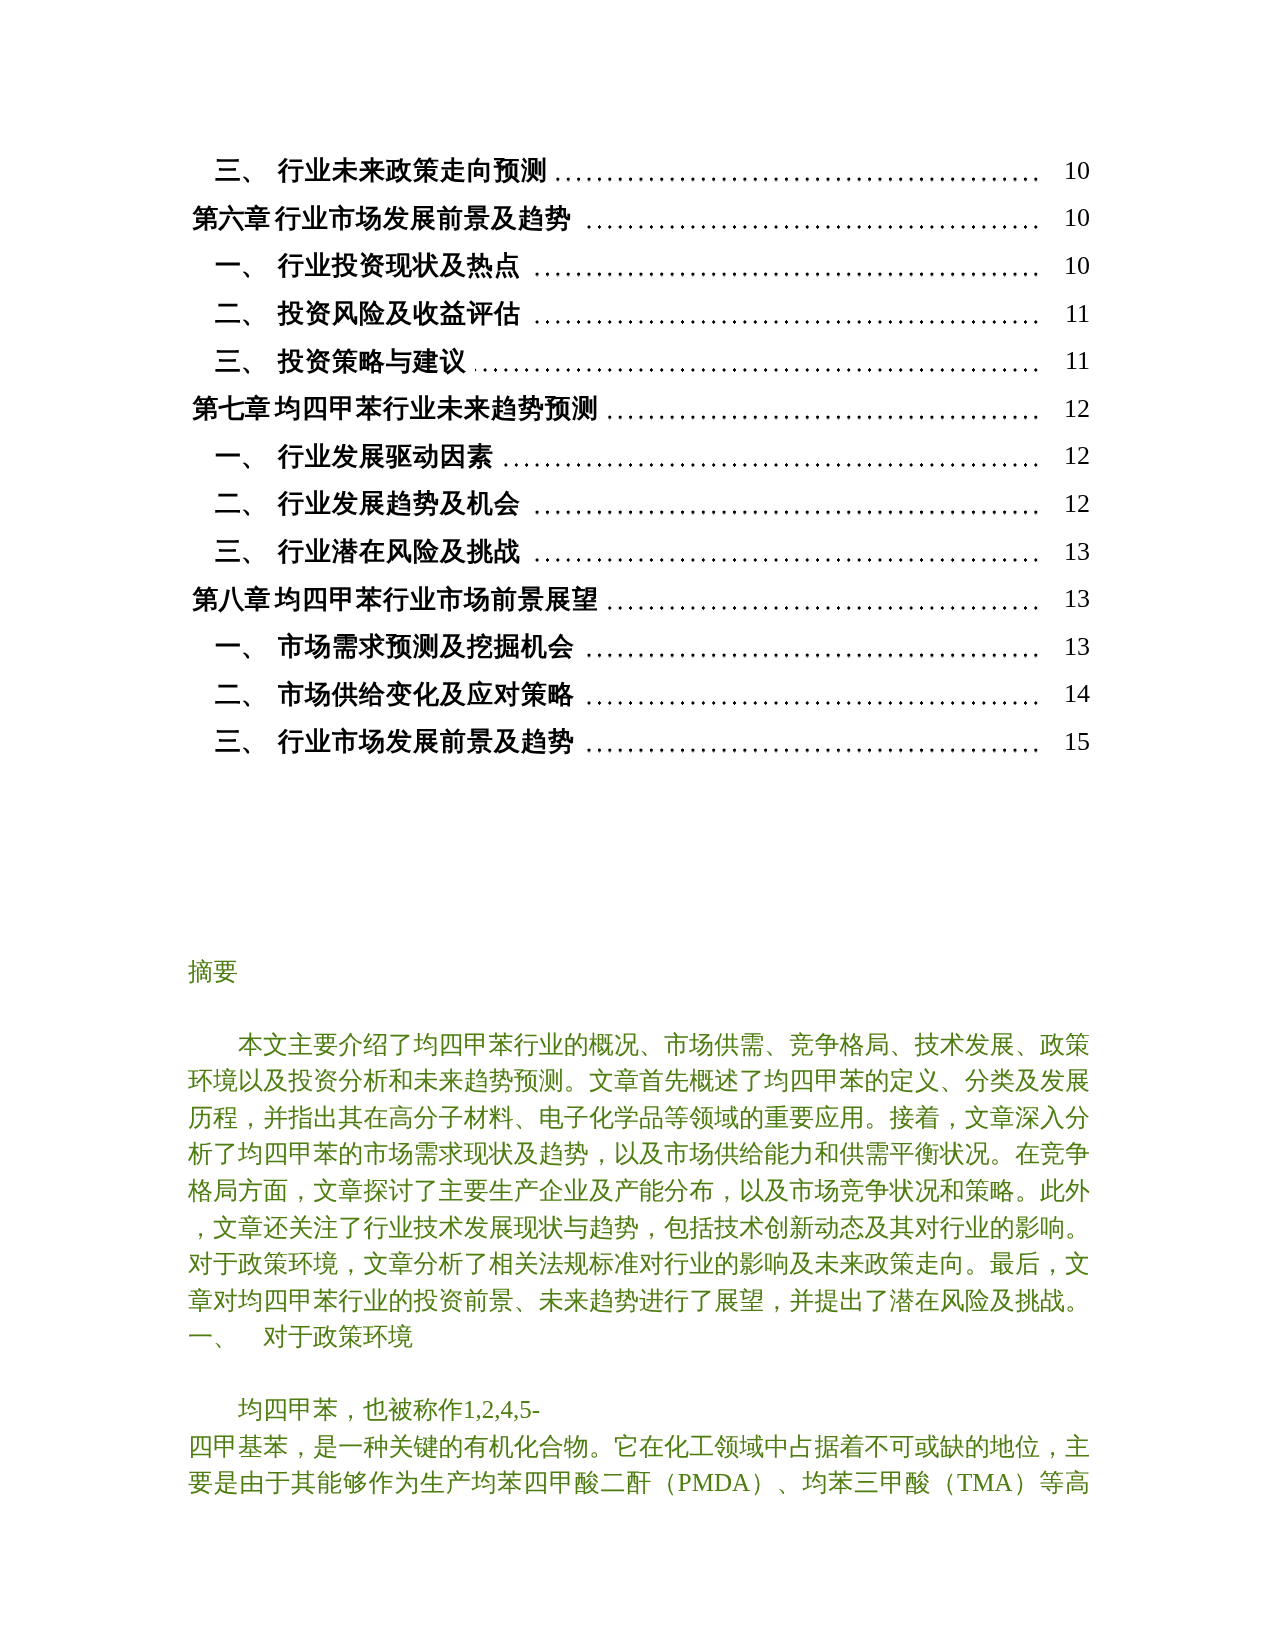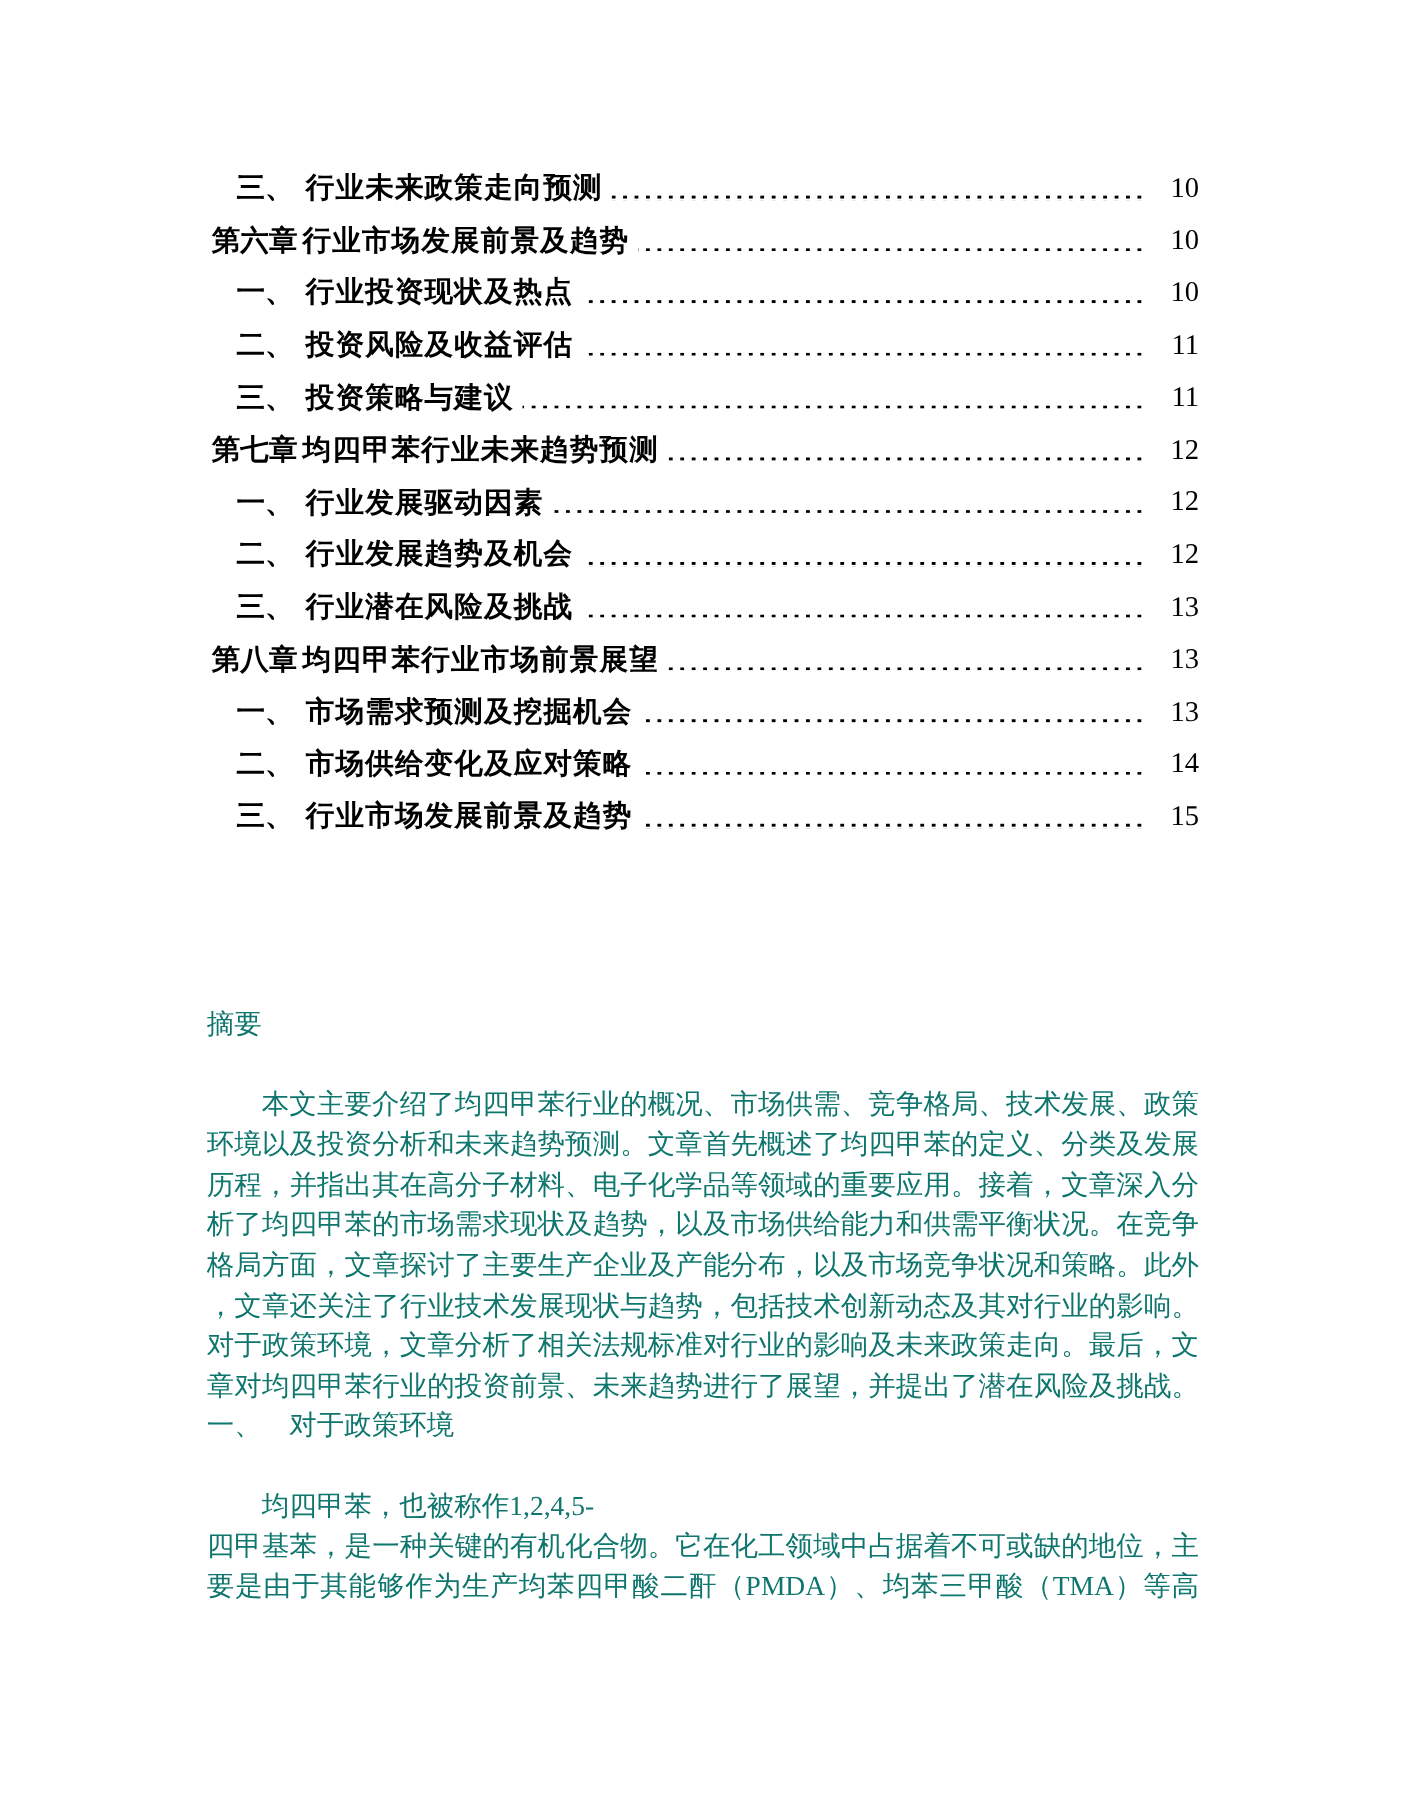--- a/index.html
+++ b/index.html
@@ -49,26 +49,26 @@
     width: 45px;
     text-align: right;
     font-family: "Liberation Serif", "DejaVu Serif", serif;
     font-size: 26px;
     font-weight: normal;
   }
 
   
   .bodytext {
     position: absolute;
-    top: 914px;
+    top: 954px;
     left: 188px;
     width: 902px;
     font-family: "Liberation Serif", "DejaVu Serif", serif;
     font-size: 25px;
-    color: #0f766e;
+    color: #4d7c0f;
   }
   .line {
     height: 36.6px;
     line-height: 36.6px;
     white-space: nowrap;
     overflow: hidden;
   }
   .line.fill {
     white-space: normal;
     text-align: justify;

